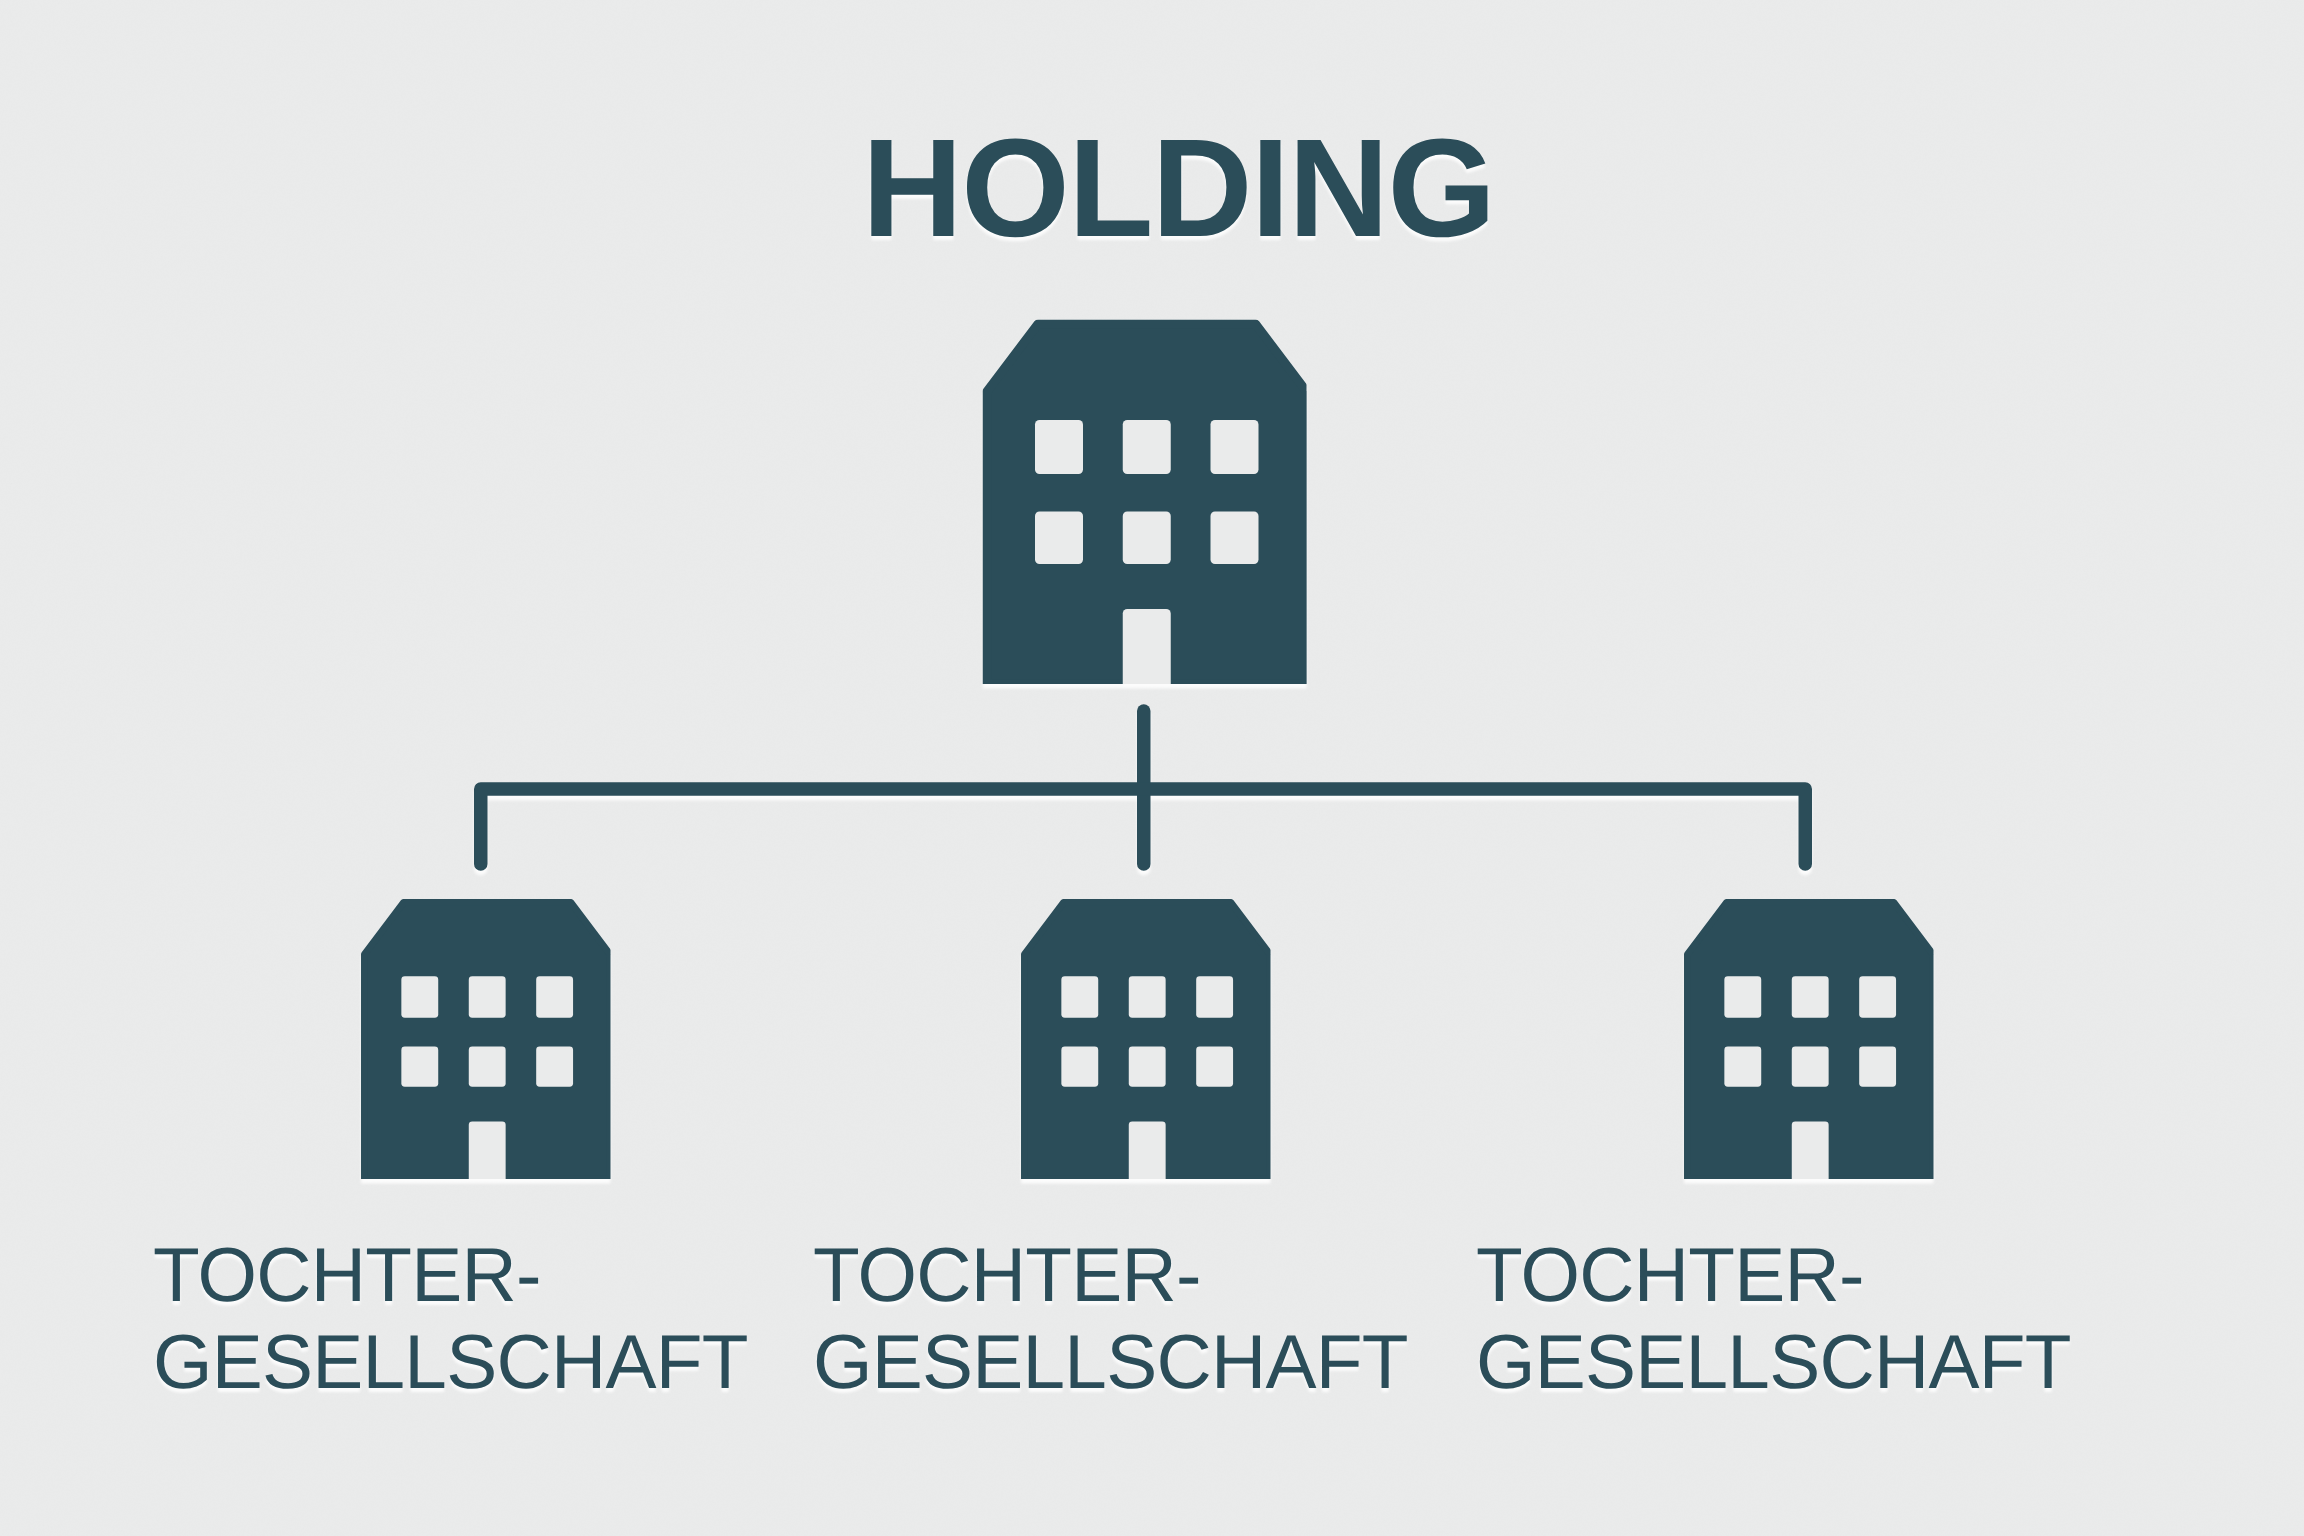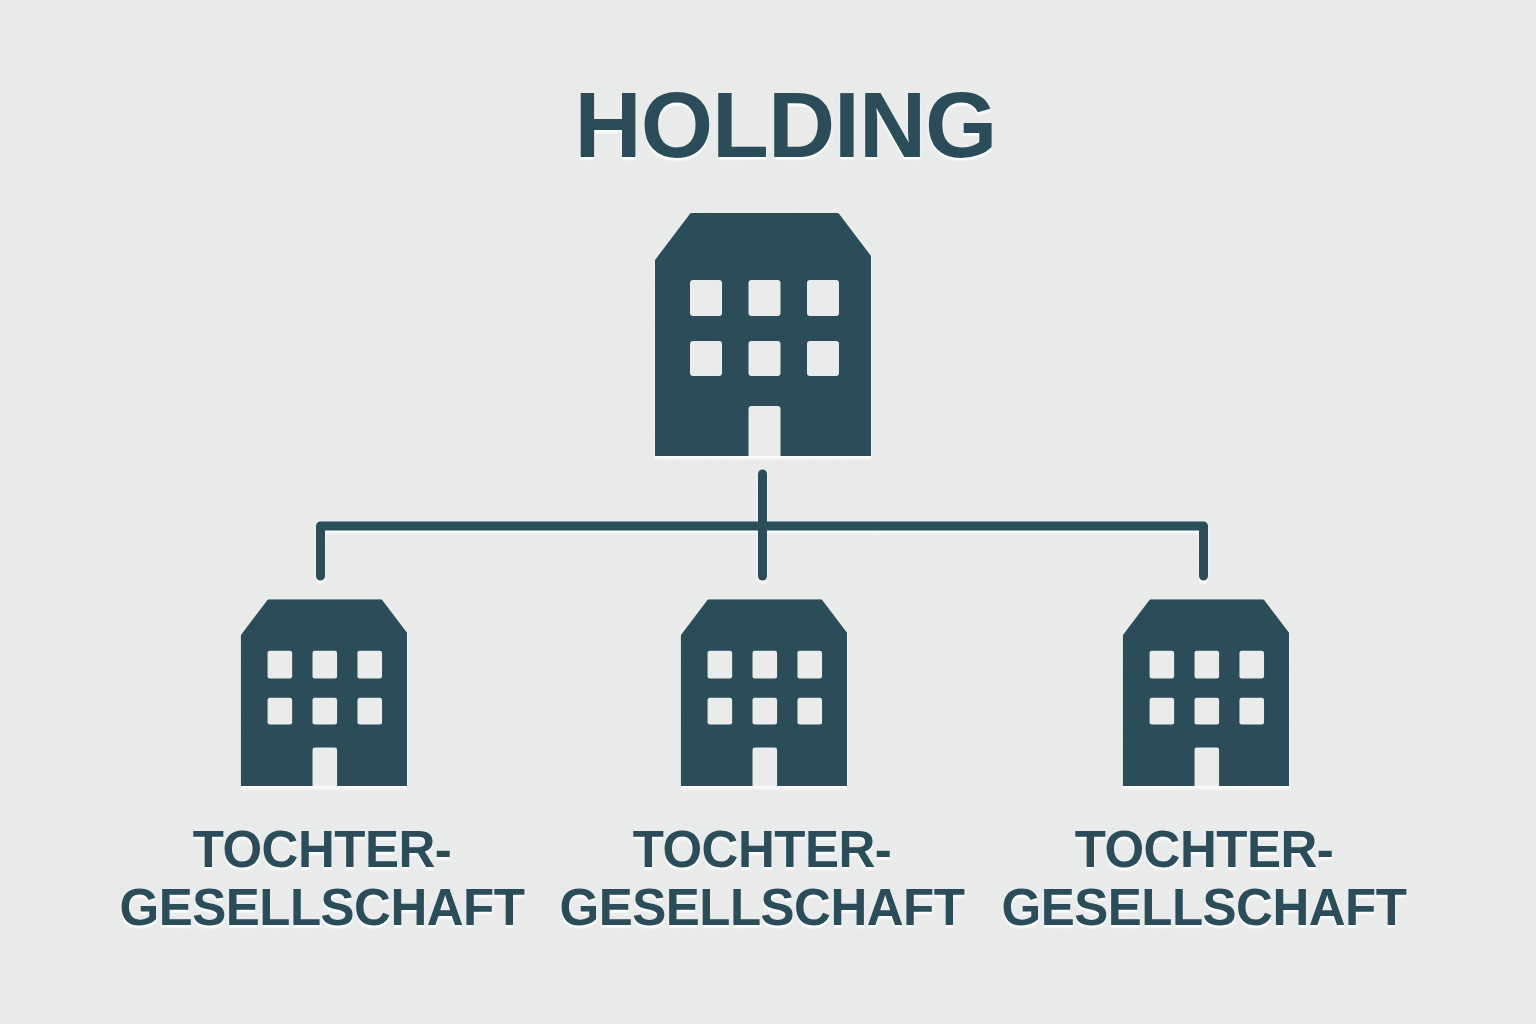--- a/index.html
+++ b/index.html
@@ -60,23 +60,22 @@
     stroke-width: 9;
     stroke-linecap: round;
     stroke-linejoin: round;
   }
   .b-body { fill: currentColor; stroke: currentColor; stroke-width: 6; stroke-linejoin: round; }
   .b-hole { fill: var(--bg, #eaebeb); }
   .sub-label {
     position: absolute;
     top: 821px;
     width: 440px;
-    text-align: center;
     font-size: 51px;
-    font-weight: bold;
+    font-weight: normal;
     letter-spacing: -0.5px;
     line-height: 58px;
     color: var(--primary, #2b4d59);
     text-shadow: 0 3px 2px rgba(255,255,255,0.85);
     white-space: nowrap;
   }
   .sub-label.pos-1 { left: 102px; }
   .sub-label.pos-2 { left: 542px; }
   .sub-label.pos-3 { left: 984px; }
 </style>

